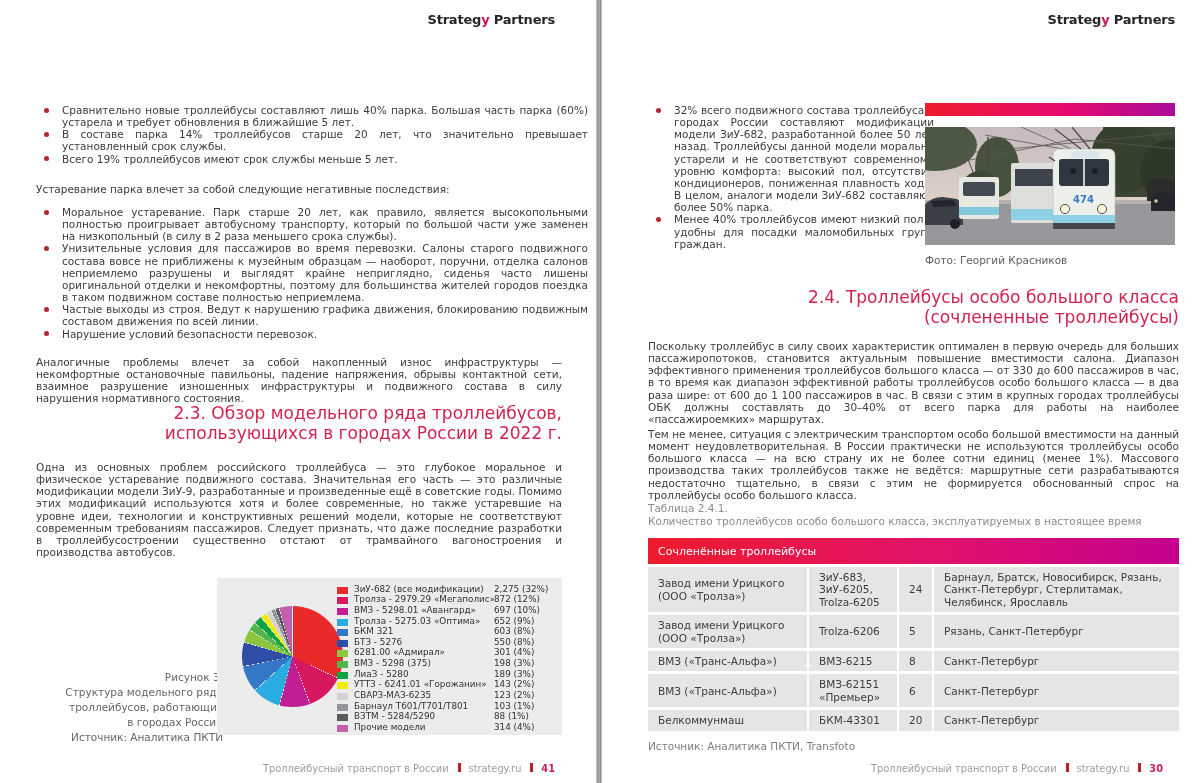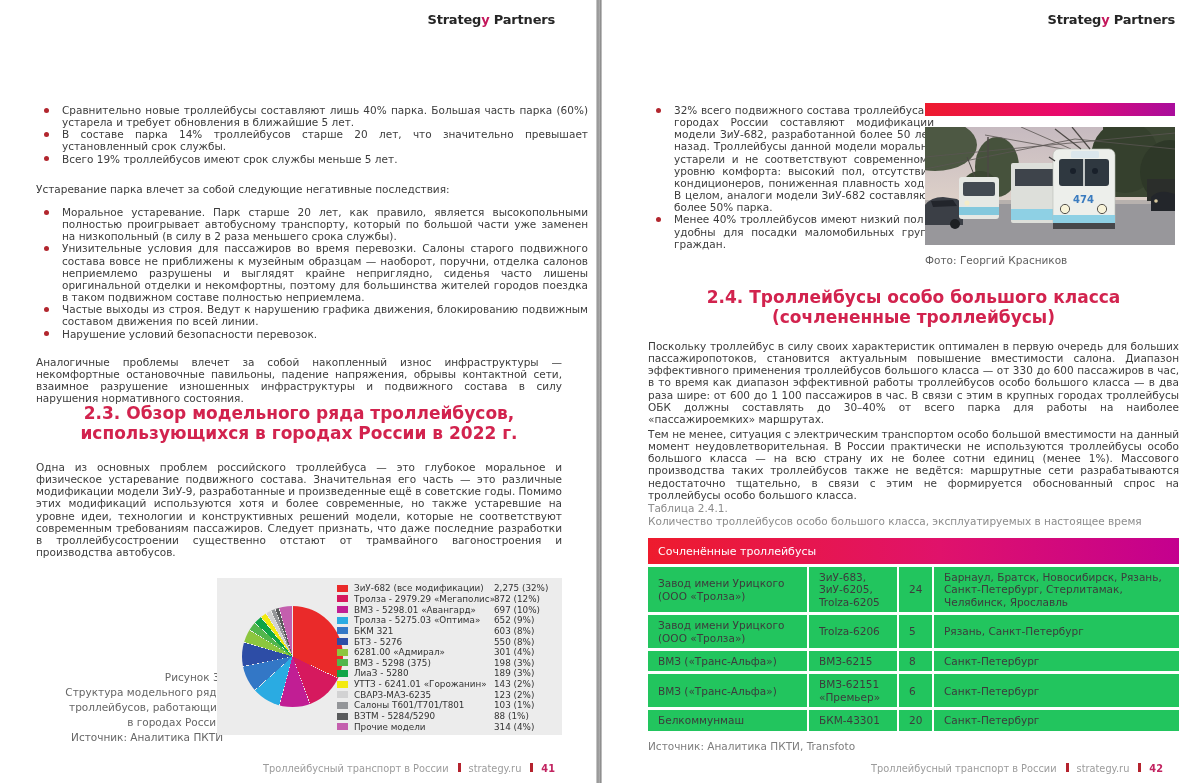--- a/index.html
+++ b/index.html
@@ -12,40 +12,40 @@
   #page-right{left:602px}
   .page-divider{position:absolute;left:596px;top:0;width:6px;height:783px;
     background:linear-gradient(90deg,#d9d9d9 0%,#8e8e8e 30%,#b0b0b0 55%,#8a8a8a 78%,#d9d9d9 100%)}
   .abs{position:absolute}
   .logo{position:absolute;top:12px;font-size:13px;font-weight:600;letter-spacing:-.2px;color:#262626;white-space:nowrap}
   .logo .y-accent{color:#c4175b}
   p,li{margin:0;font-size:10.5px;line-height:12.15px;text-align:justify}
   .bl{margin:0;padding:0 0 0 26px;list-style:none}
   .bl li{position:relative}
   .bl li::before{content:"";position:absolute;left:-18px;top:3.5px;width:5px;height:5px;border-radius:50%;background:#b2262e}
-  h2{margin:0;font-size:17px;line-height:19.5px;font-weight:700;color:#d2234e;white-space:pre-line;text-align:center}
+  h2{margin:0;font-size:17px;line-height:19.5px;font-weight:400;color:#d2234e;white-space:pre-line;text-align:right}
   .pre{white-space:pre-line}
   .gray-caption{font-size:10.5px;line-height:13px;color:#8c8c8c;text-align:left}
   
   .figure-panel{background:#ececec}
   .pie{border-radius:50%}
   .legend{position:absolute;left:120px;top:5px;right:3px}
-  .lrow{display:flex;align-items:center;height:10.65px;font-size:8.8px;line-height:10px;color:#333;white-space:nowrap}
+  .lrow{display:flex;align-items:flex-end;height:10.65px;font-size:8.8px;line-height:10px;color:#333;white-space:nowrap}
   .lsw{width:11px;height:7px;margin-right:6px;flex:none}
   .llab{width:140px;flex:none;overflow:hidden}
   .lval{flex:none}
   .fig-caption{font-size:10.5px;line-height:15px;color:#666;white-space:pre-line;text-align:right}
   
   .gradbar{height:13px;background:linear-gradient(90deg,#ee1b2d 0%,#e8096e 55%,#a90d9c 100%)}
   .photo-frame{background:#cfc4c4}
   .photo-caption{font-size:10.5px;color:#5f5f5f;text-align:left}
   
   .thead{display:flex;align-items:center;height:26px;padding:0 10px;color:#fff;font-size:11px;
     background:linear-gradient(90deg,#ee1b2d 0%,#e0126b 55%,#c4008f 100%)}
-  .trow{display:grid;grid-template-columns:159px 90px 35px 1fr;background:#22c55e;margin-top:3px;min-height:20px}
+  .trow{display:grid;grid-template-columns:159px 90px 35px 1fr;background:#e5e5e5;margin-top:3px;min-height:20px}
   .tc{padding:4px 10px;font-size:10.5px;line-height:12.4px;display:flex;align-items:center;text-align:left}
   .tc+.tc{border-left:2px solid #fff}
   .tsource{font-size:10.5px;color:#7d7d7d;text-align:center}
   
   .footer{position:absolute;top:763px;display:flex;align-items:flex-start;font-size:9.8px;color:#9c9c9c;white-space:nowrap}
   .footer .sep{display:inline-block;width:3px;height:9px;background:#b5232e;margin:0 8px 0 9px}
   .footer .pagenum{color:#c22360;font-weight:700}
   .footer .site{color:#9c9c9c}
 </style>
 </head>
@@ -149,21 +149,21 @@
         </div>
 
         <div class="lrow">
           <span class="lsw" style="background: rgb(210, 210, 211);"></span>
           <span class="llab">СВАРЗ-МАЗ-6235</span>
           <span class="lval">123 (2%)</span>
         </div>
 
         <div class="lrow">
           <span class="lsw" style="background: rgb(148, 150, 153);"></span>
-          <span class="llab">Салоны Т601/Т701/Т801</span>
+          <span class="llab">Барнаул Т601/Т701/Т801</span>
           <span class="lval">103 (1%)</span>
         </div>
 
         <div class="lrow">
           <span class="lsw" style="background: rgb(89, 90, 92);"></span>
           <span class="llab">ВЗТМ - 5284/5290</span>
           <span class="lval">88 (1%)</span>
         </div>
 
         <div class="lrow">
@@ -319,15 +319,15 @@
       </div>
   </div>
 
   <div class="tsource abs" style="left:46px;top:740px">Источник: Аналитика ПКТИ, Transfoto</div>
 
   <div class="footer" style="right:37px">
     <span>Троллейбусный транспорт в России</span>
     <span class="sep"></span>
     <span class="site">strategy.ru</span>
     <span class="sep"></span>
-    <span class="pagenum">42</span>
+    <span class="pagenum">30</span>
   </div>
 </div>
 
 </body></html>

